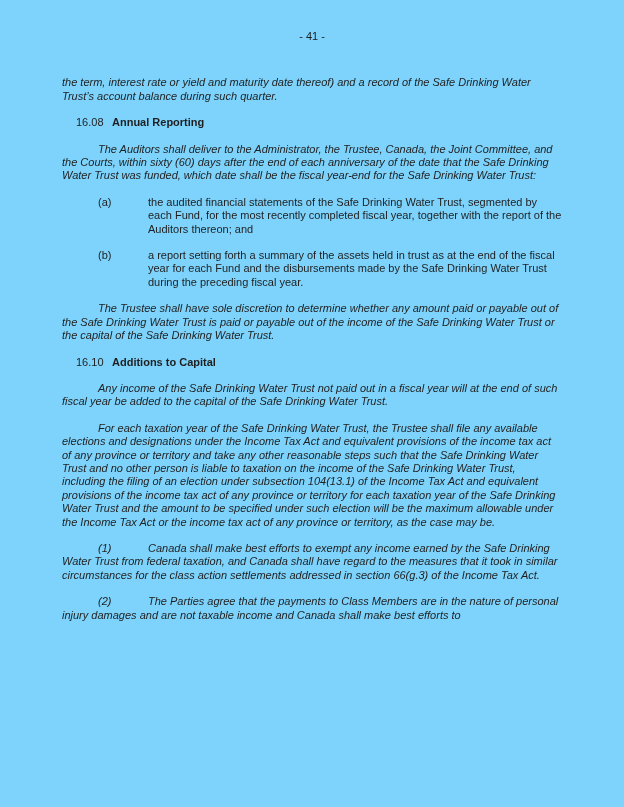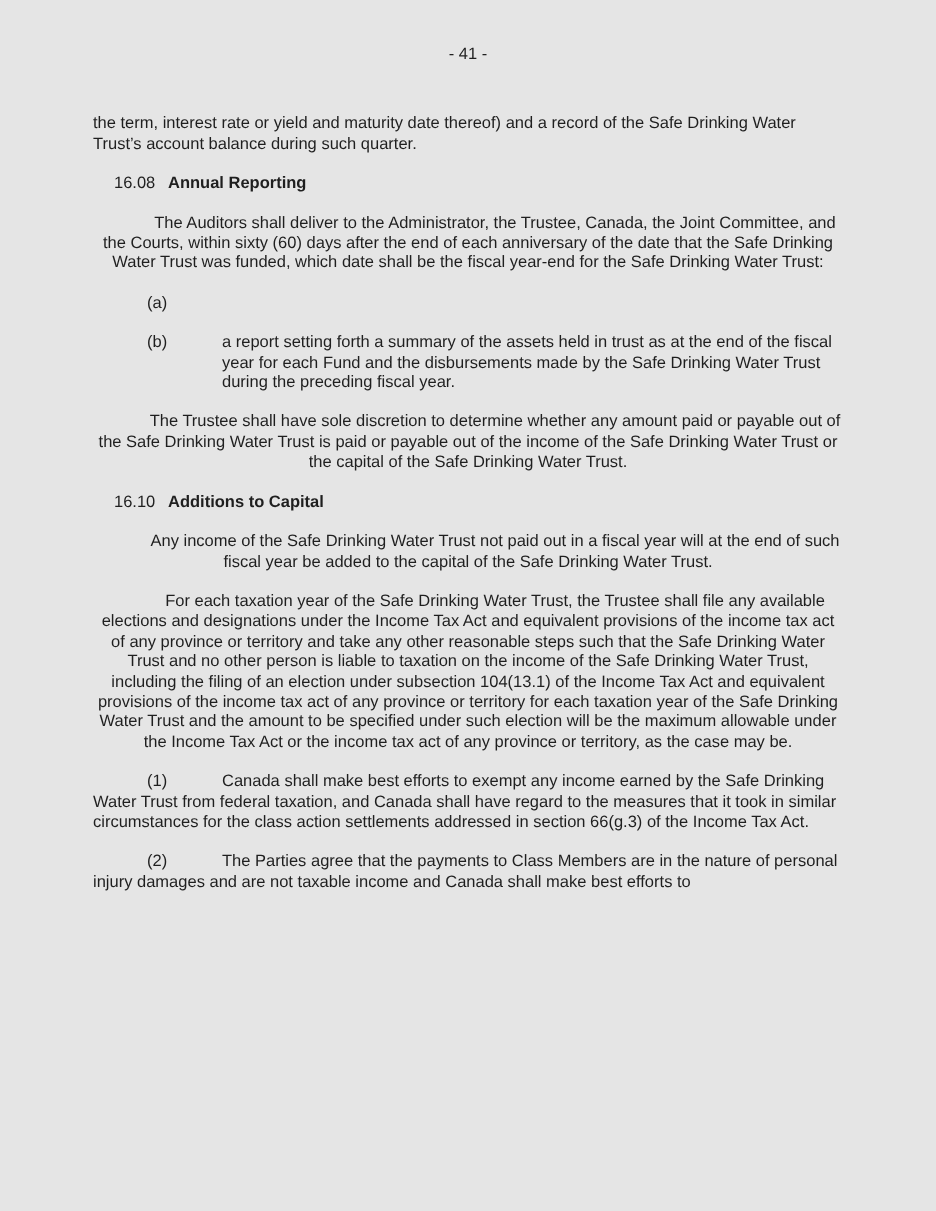--- a/index.html
+++ b/index.html
@@ -5,38 +5,38 @@
   html, body {
     margin: 0;
     padding: 0;
     background: #ffffff;
   }
   .page {
     position: relative;
     width: 624px;
     height: 807px;
     box-sizing: border-box;
-    background: #e5e5e5;
+    background: #7dd3fc;
     color: #1f1f1f;
     font-family: "Liberation Sans", sans-serif;
     font-size: 11px;
     line-height: 13.4px;
     padding: 30px 62px 0 62px;
     overflow: hidden;
   }
   .page-number {
     text-align: center;
     margin: 0 0 33px 0;
   }
   p.para {
     margin: 13px 0;
+    font-style: italic;
   }
   p.para.indent {
     text-indent: 36px;
-    text-align: center;
   }
   .section-heading {
     margin: 13px 14px;
   }
   .sec-num {
     display: inline-block;
     width: 36px;
   }
   .sec-title {
     font-weight: bold;
@@ -67,20 +67,21 @@
 
   <p class="para">the term, interest rate or yield and maturity date thereof) and a record of the Safe Drinking Water Trust’s account balance during such quarter.</p>
 
   <div>
     <div class="section-heading">
       <span class="sec-num">16.08</span><span class="sec-title">Annual Reporting</span>
     </div>
     <p class="para indent">The Auditors shall deliver to the Administrator, the Trustee, Canada, the Joint Committee, and the Courts, within sixty (60) days after the end of each anniversary of the date that the Safe Drinking Water Trust was funded, which date shall be the fiscal year-end for the Safe Drinking Water Trust:</p>
     <div class="list-item">
       <span class="list-marker">(a)</span>
+      <span class="list-text">the audited financial statements of the Safe Drinking Water Trust, segmented by each Fund, for the most recently completed fiscal year, together with the report of the Auditors thereon; and</span>
     </div>
     <div class="list-item">
       <span class="list-marker">(b)</span>
       <span class="list-text">a report setting forth a summary of the assets held in trust as at the end of the fiscal year for each Fund and the disbursements made by the Safe Drinking Water Trust during the preceding fiscal year.</span>
     </div>
   </div>
 
   <div>
     <p class="para indent">The Trustee shall have sole discretion to determine whether any amount paid or payable out of the Safe Drinking Water Trust is paid or payable out of the income of the Safe Drinking Water Trust or the capital of the Safe Drinking Water Trust.</p>
   </div>

